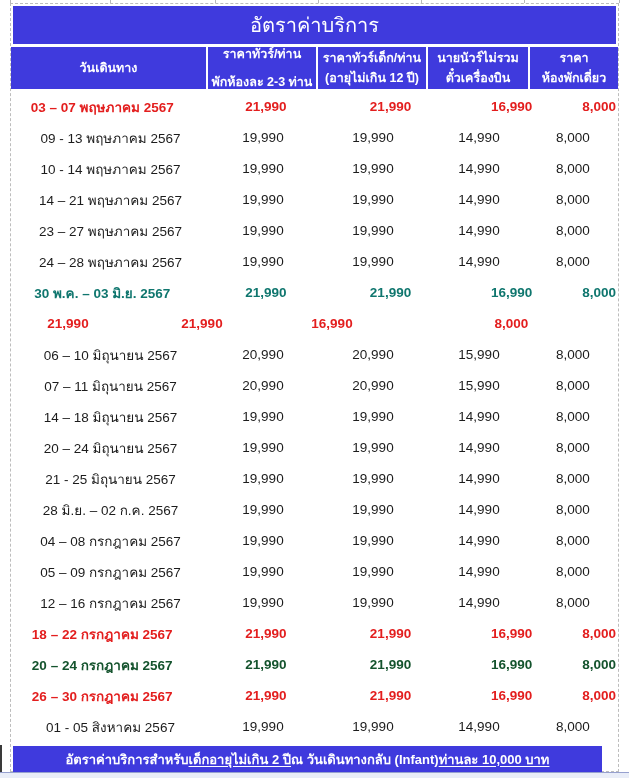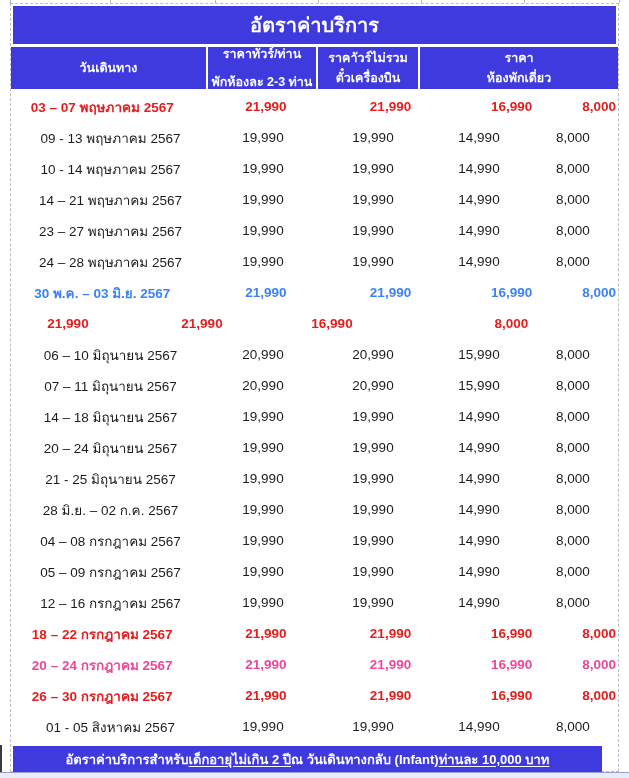--- a/index.html
+++ b/index.html
@@ -15,21 +15,21 @@
   
   .tbox{
     position:absolute;left:10px;top:3px;width:609px;height:769px;
     border:1px dashed #bdbdbd;
     box-sizing:border-box;
     background:#ffffff;
   }
   .titlebar{
     margin:2px 2px 0 2px;height:38px;
     display:flex;align-items:center;justify-content:center;
-    color:#ffffff;font-weight:bold;font-size:20px;
+    color:#ffffff;font-weight:normal;font-size:20px;
   }
   .gap{height:3px;}
   .headrow{display:flex;margin:0 0;}
   .hcell{
     box-sizing:border-box;height:42px;
     display:flex;flex-direction:column;justify-content:center;
     text-align:center;color:#ffffff;font-weight:bold;
     font-size:12.5px;line-height:1.6;
   }
   .hcell + .hcell{border-left:2px solid #ffffff;}
@@ -69,22 +69,26 @@
     </div>
     <div class="gap"></div>
     <div class="headrow" id="headrow">
         <div class="hcell w1" style="background: rgb(63, 58, 221);">
           <span>วันเดินทาง</span>
         </div>
         <div class="hcell w2" style="background: rgb(63, 58, 221); gap: 8px;">
           <span>ราคาทัวร์/ท่าน</span>
           <span>พักห้องละ 2-3 ท่าน</span>
         </div>
+        <div class="hcell w3" style="background: rgb(63, 58, 221);">
+          <span>ราคาทัวร์เด็ก/ท่าน</span>
+          <span>(อายุไม่เกิน 12 ปี)</span>
+        </div>
         <div class="hcell w4" style="background: rgb(63, 58, 221);">
-          <span>ราคาัวร์ไม่รวม</span>
+          <span>นายนัวร์ไม่รวม</span>
           <span>ตั๋วเครื่องบิน</span>
         </div>
         <div class="hcell w5" style="background: rgb(63, 58, 221);">
           <span>ราคา</span>
           <span>ห้องพักเดี่ยว</span>
         </div>
       </div>
     <div class="rows" id="rows">
         <div class="trow hl" style="color: rgb(227, 30, 30);">
           <div class="w1">03 – 07 พฤษภาคม 2567</div>
@@ -121,21 +125,21 @@
           <div class="w4">14,990</div>
           <div class="w5">8,000</div>
         </div>
         <div class="trow">
           <div class="w1">24 – 28 พฤษภาคม 2567</div>
           <div class="w2">19,990</div>
           <div class="w3">19,990</div>
           <div class="w4">14,990</div>
           <div class="w5">8,000</div>
         </div>
-        <div class="trow hl" style="color: #3b82f6;">
+        <div class="trow hl" style="color: #0f766e;">
           <div class="w1">30  พ.ค. – 03 มิ.ย. 2567</div>
           <div class="w2">21,990</div>
           <div class="w3">21,990</div>
           <div class="w4">16,990</div>
           <div class="w5">8,000</div>
         </div>
         <div class="trow hl" style="color: rgb(227, 30, 30);">
           <div class="w2">21,990</div>
           <div class="w3">21,990</div>
           <div class="w4">16,990</div>
@@ -204,21 +208,21 @@
           <div class="w4">14,990</div>
           <div class="w5">8,000</div>
         </div>
         <div class="trow hl" style="color: rgb(227, 30, 30);">
           <div class="w1">18 – 22 กรกฎาคม 2567</div>
           <div class="w2">21,990</div>
           <div class="w3">21,990</div>
           <div class="w4">16,990</div>
           <div class="w5">8,000</div>
         </div>
-        <div class="trow hl" style="color: #ec4899;">
+        <div class="trow hl" style="color: #14532d;">
           <div class="w1">20 – 24 กรกฎาคม 2567</div>
           <div class="w2">21,990</div>
           <div class="w3">21,990</div>
           <div class="w4">16,990</div>
           <div class="w5">8,000</div>
         </div>
         <div class="trow hl" style="color: rgb(227, 30, 30);">
           <div class="w1">26 – 30 กรกฎาคม 2567</div>
           <div class="w2">21,990</div>
           <div class="w3">21,990</div>

